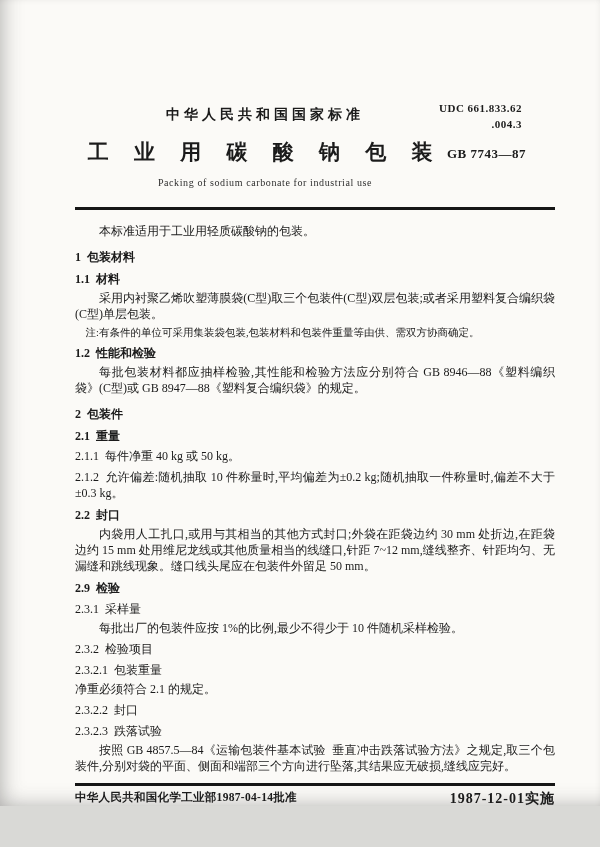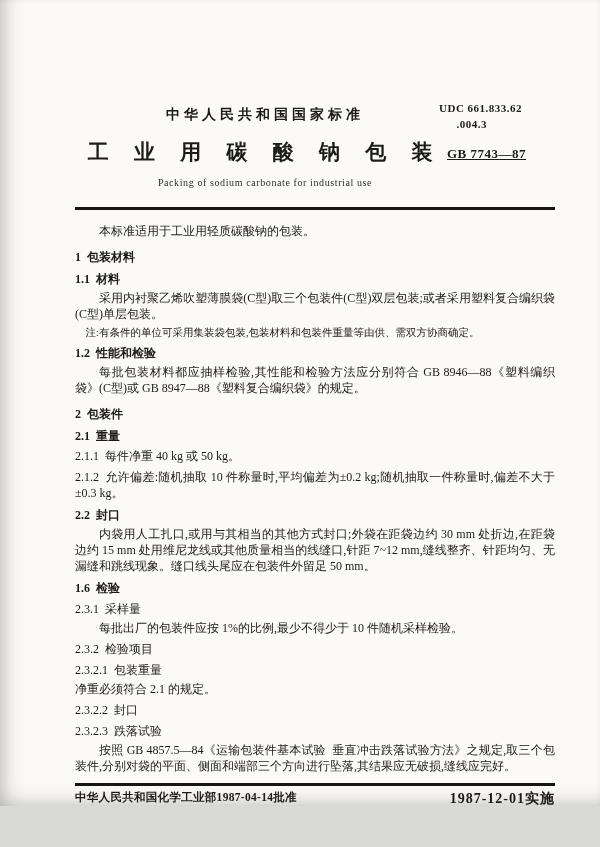--- a/index.html
+++ b/index.html
@@ -10,23 +10,23 @@
     box-shadow: inset 14px -12px 22px -14px rgba(60,60,60,.45),
                 inset -3px 3px 10px -8px rgba(60,60,60,.3);
   }
   
   .center-col { position:absolute; left:75px; width:380px; text-align:center; }
   .org-title { top:106px; font-size:14px; font-weight:bold; letter-spacing:4px; }
   .std-title { top:138px; font-size:21px; font-weight:bold; letter-spacing:10px; }
   .en-title  { top:177px; font-size:10px; letter-spacing:.6px; color:#2e2e2e; }
   .udc { position:absolute; left:439px; top:101px; font-size:11px; font-weight:bold;
          line-height:1.45; letter-spacing:.5px; }
-  .udc .l2 { padding-left:1.6em; }
+  .udc .l2 { padding-left:1.6em;text-align:right; }
   .std-no { position:absolute; left:447px; top:146px; font-size:13px; font-weight:bold;
-            letter-spacing:.5px;text-decoration:underline; }
+            letter-spacing:.5px; }
   .rule { position:absolute; left:75px; right:45px; height:3px; background:#161616; }
   .rule-top { top:207px; }
   .rule-bottom { top:783px; height:3px; }
   
   .doc-body { position:absolute; left:75px; top:221px; width:480px; height:558px; overflow:hidden; }
   .blk { font-size:12px; line-height:1.33; margin:3px 0; white-space:pre-wrap;
          text-align:justify; }
   .blk.h1 { font-weight:bold; margin-top:10px; }
   .blk.h2 { font-weight:bold; margin-top:6px; }
   .blk.h3 { margin-top:5px; }
@@ -68,21 +68,21 @@
       <p class="blk p">采用内衬聚乙烯吹塑薄膜袋(C型)取三个包装件(C型)双层包装;或者采用塑料复合编织袋(C型)单层包装。</p>
       <p class="blk note">注:有条件的单位可采用集装袋包装,包装材料和包装件重量等由供、需双方协商确定。</p>
       <p class="blk h2">1.2  性能和检验</p>
       <p class="blk p">每批包装材料都应抽样检验,其性能和检验方法应分别符合 GB 8946—88《塑料编织袋》(C型)或 GB 8947—88《塑料复合编织袋》的规定。</p>
       <p class="blk h1">2  包装件</p>
       <p class="blk h2">2.1  重量</p>
       <p class="blk h3">2.1.1  每件净重 40 kg 或 50 kg。</p>
       <p class="blk h3">2.1.2  允许偏差:随机抽取 10 件称量时,平均偏差为±0.2 kg;随机抽取一件称量时,偏差不大于±0.3 kg。</p>
       <p class="blk h2">2.2  封口</p>
       <p class="blk p">内袋用人工扎口,或用与其相当的其他方式封口;外袋在距袋边约 30 mm 处折边,在距袋边约 15 mm 处用维尼龙线或其他质量相当的线缝口,针距 7~12 mm,缝线整齐、针距均匀、无漏缝和跳线现象。缝口线头尾应在包装件外留足 50 mm。</p>
-      <p class="blk h2">1.6  检验</p>
+      <p class="blk h2">2.9  检验</p>
       <p class="blk h3">2.3.1  采样量</p>
       <p class="blk p">每批出厂的包装件应按 1%的比例,最少不得少于 10 件随机采样检验。</p>
       <p class="blk h3">2.3.2  检验项目</p>
       <p class="blk h3">2.3.2.1  包装重量</p>
       <p class="blk pf">净重必须符合 2.1 的规定。</p>
       <p class="blk h3">2.3.2.2  封口</p>
       <p class="blk h3">2.3.2.3  跌落试验</p>
       <p class="blk p">按照 GB 4857.5—84《运输包装件基本试验  垂直冲击跌落试验方法》之规定,取三个包装件,分别对袋的平面、侧面和端部三个方向进行坠落,其结果应无破损,缝线应完好。</p>
     </main>
 

